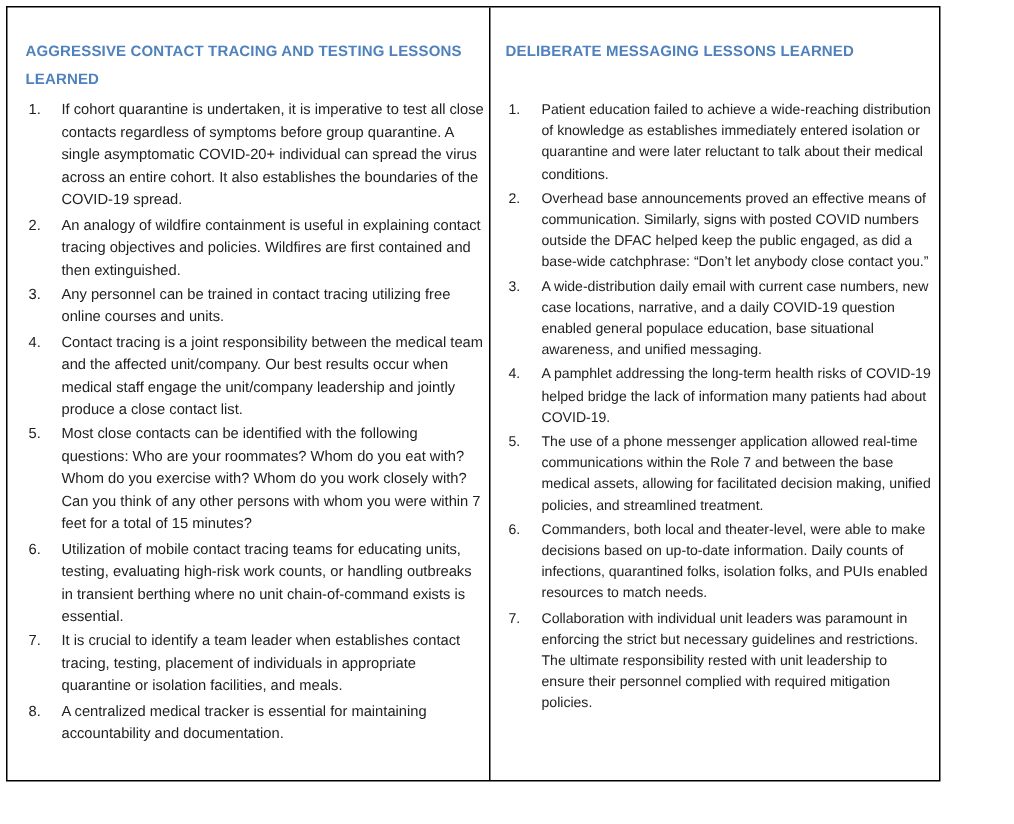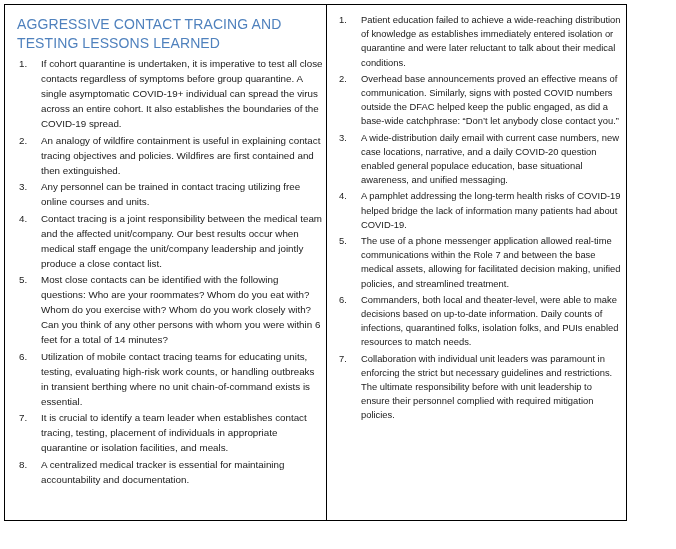--- a/index.html
+++ b/index.html
@@ -30,24 +30,24 @@
   .cell-left {
     width: 322px;
     border-right: 1.5px solid #000000;
     padding: 8px 2px 0 12px;
   }
   .cell-right {
     flex: 1;
     padding: 8px 4px 0 10px;
   }
   .header {
-    margin: 2px 0 3px 0;
-    font-weight: 400;
+    margin: 12px 0 3px 0;
+    font-weight: 700;
     color: #4F81BD;
-    font-size: 14px;
+    font-size: 10px;
     line-height: 19px;
     min-height: 38px;
     letter-spacing: 0.1px;
     padding-right: 6px;
   }
   .item {
     display: flex;
     align-items: flex-start;
   }
   .cell-left .item { font-size: 9.8px; line-height: 15px;   margin-bottom: 1.5px; }
@@ -60,77 +60,78 @@
 </style>
 </head>
 <body>
 
 <div class="lessons-table">
   <section class="cell cell-left">
     <h2 class="header">AGGRESSIVE CONTACT TRACING AND TESTING LESSONS LEARNED</h2>
     <div class="list">
         <div class="item">
           <span class="num">1.</span>
-          <span class="txt">If cohort quarantine is undertaken, it is imperative to test all close contacts regardless of symptoms before group quarantine. A single asymptomatic COVID-19+ individual can spread the virus across an entire cohort. It also establishes the boundaries of the COVID-19 spread.</span>
+          <span class="txt">If cohort quarantine is undertaken, it is imperative to test all close contacts regardless of symptoms before group quarantine. A single asymptomatic COVID-20+ individual can spread the virus across an entire cohort. It also establishes the boundaries of the COVID-19 spread.</span>
         </div>
         <div class="item">
           <span class="num">2.</span>
           <span class="txt">An analogy of wildfire containment is useful in explaining contact tracing objectives and policies. Wildfires are first contained and then extinguished.</span>
         </div>
         <div class="item">
           <span class="num">3.</span>
           <span class="txt">Any personnel can be trained in contact tracing utilizing free online courses and units.</span>
         </div>
         <div class="item">
           <span class="num">4.</span>
           <span class="txt">Contact tracing is a joint responsibility between the medical team and the affected unit/company. Our best results occur when medical staff engage the unit/company leadership and jointly produce a close contact list.</span>
         </div>
         <div class="item">
           <span class="num">5.</span>
-          <span class="txt">Most close contacts can be identified with the following questions: Who are your roommates? Whom do you eat with? Whom do you exercise with? Whom do you work closely with? Can you think of any other persons with whom you were within 6 feet for a total of 14 minutes?</span>
+          <span class="txt">Most close contacts can be identified with the following questions: Who are your roommates? Whom do you eat with? Whom do you exercise with? Whom do you work closely with? Can you think of any other persons with whom you were within 7 feet for a total of 15 minutes?</span>
         </div>
         <div class="item">
           <span class="num">6.</span>
           <span class="txt">Utilization of mobile contact tracing teams for educating units, testing, evaluating high-risk work counts, or handling outbreaks in transient berthing where no unit chain-of-command exists is essential.</span>
         </div>
         <div class="item">
           <span class="num">7.</span>
           <span class="txt">It is crucial to identify a team leader when establishes contact tracing, testing, placement of individuals in appropriate quarantine or isolation facilities, and meals.</span>
         </div>
         <div class="item">
           <span class="num">8.</span>
           <span class="txt">A centralized medical tracker is essential for maintaining accountability and documentation.</span>
         </div>
       </div>
   </section>
   <section class="cell cell-right">
+    <h2 class="header">DELIBERATE MESSAGING LESSONS LEARNED</h2>
     <div class="list">
         <div class="item">
           <span class="num">1.</span>
           <span class="txt">Patient education failed to achieve a wide-reaching distribution of knowledge as establishes immediately entered isolation or quarantine and were later reluctant to talk about their medical conditions.</span>
         </div>
         <div class="item">
           <span class="num">2.</span>
           <span class="txt">Overhead base announcements proved an effective means of communication. Similarly, signs with posted COVID numbers outside the DFAC helped keep the public engaged, as did a base-wide catchphrase: “Don’t let anybody close contact you.”</span>
         </div>
         <div class="item">
           <span class="num">3.</span>
-          <span class="txt">A wide-distribution daily email with current case numbers, new case locations, narrative, and a daily COVID-20 question enabled general populace education, base situational awareness, and unified messaging.</span>
+          <span class="txt">A wide-distribution daily email with current case numbers, new case locations, narrative, and a daily COVID-19 question enabled general populace education, base situational awareness, and unified messaging.</span>
         </div>
         <div class="item">
           <span class="num">4.</span>
           <span class="txt">A pamphlet addressing the long-term health risks of COVID-19 helped bridge the lack of information many patients had about COVID-19.</span>
         </div>
         <div class="item">
           <span class="num">5.</span>
           <span class="txt">The use of a phone messenger application allowed real-time communications within the Role 7 and between the base medical assets, allowing for facilitated decision making, unified policies, and streamlined treatment.</span>
         </div>
         <div class="item">
           <span class="num">6.</span>
           <span class="txt">Commanders, both local and theater-level, were able to make decisions based on up-to-date information. Daily counts of infections, quarantined folks, isolation folks, and PUIs enabled resources to match needs.</span>
         </div>
         <div class="item">
           <span class="num">7.</span>
-          <span class="txt">Collaboration with individual unit leaders was paramount in enforcing the strict but necessary guidelines and restrictions. The ultimate responsibility before with unit leadership to ensure their personnel complied with required mitigation policies.</span>
+          <span class="txt">Collaboration with individual unit leaders was paramount in enforcing the strict but necessary guidelines and restrictions. The ultimate responsibility rested with unit leadership to ensure their personnel complied with required mitigation policies.</span>
         </div>
       </div>
   </section>
 </div>
 
 </body></html>

